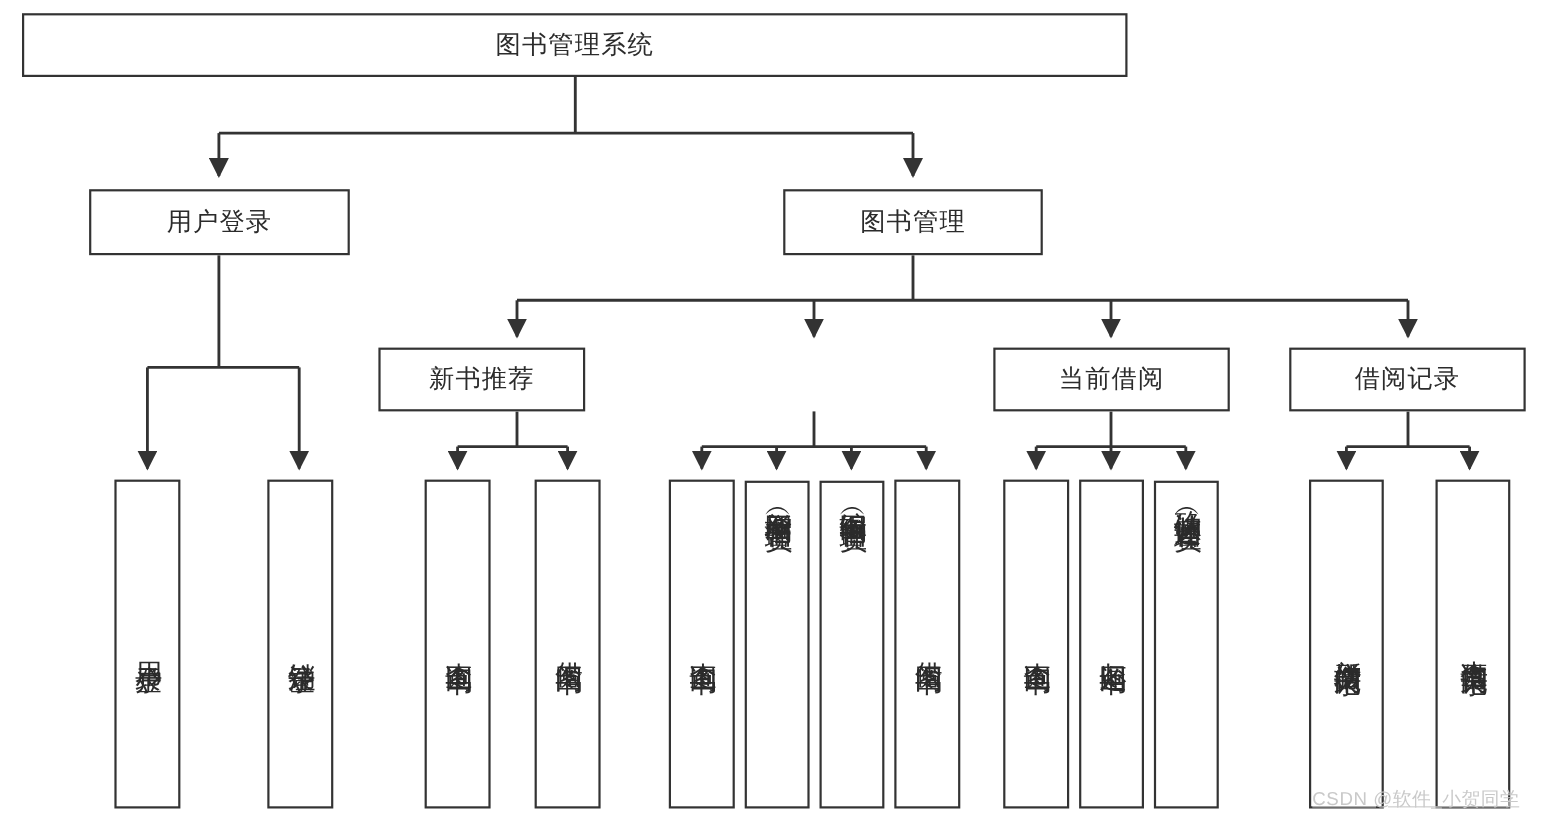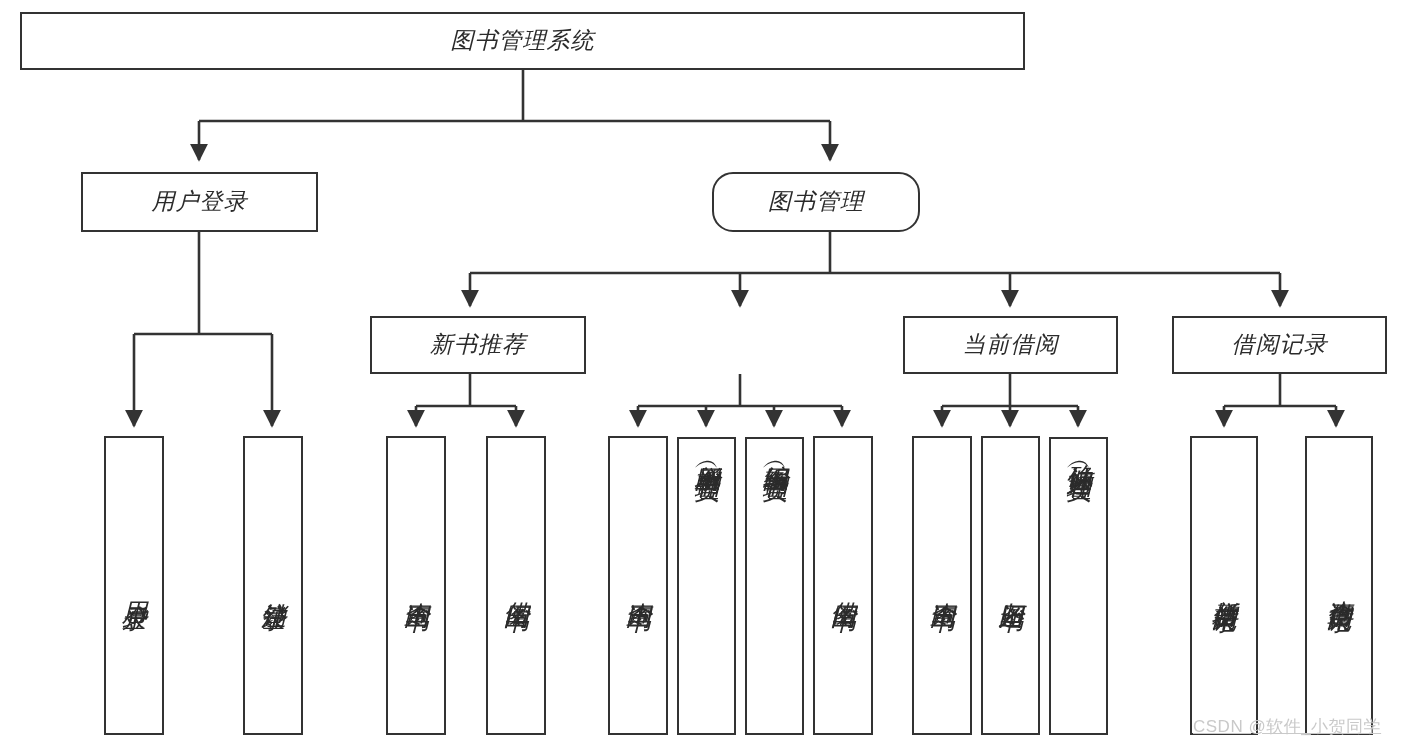--- a/index.html
+++ b/index.html
@@ -26,21 +26,20 @@
   }
   .node {
     position: absolute;
     box-sizing: border-box;
     background: #ffffff;
     border: 2px solid #333333;
     display: flex;
     align-items: center;
     justify-content: center;
     color: #2b2b2b;
-    font-style: italic;
   }
   .node-h {
     font-size: 23px;
     letter-spacing: 1px;
     line-height: 1.1;
   }
   .node-v {
     writing-mode: vertical-rl;
     text-orientation: upright;
     font-size: 25px;
@@ -114,23 +113,23 @@
       <path d="M 1280 374 L 1280 406"></path>
       <path d="M 1224 406 L 1336 406"></path>
       <path d="M 1224 406 L 1224 426" marker-end="url(#arrow)"></path>
       <path d="M 1336 406 L 1336 426" marker-end="url(#arrow)"></path>
     </g>
   </svg>
 
   <div class="node node-h" style="left:20px; top:12px; width:1005px; height:58px;">图书管理系统</div>
 
   <div class="node node-h" style="left:81px; top:172px; width:237px; height:60px;">用户登录</div>
-  <div class="node node-h" style="left:712px; top:172px; width:208px; height:60px;border-radius:21px;">图书管理</div>
+  <div class="node node-h" style="left:712px; top:172px; width:236px; height:60px;">图书管理</div>
 
-  <div class="node node-h" style="left:370px; top:316px; width:216px; height:58px;">新书推荐</div>
+  <div class="node node-h" style="left:344px; top:316px; width:188px; height:58px;">新书推荐</div>
   <div class="node node-h" style="left:1172px; top:316px; width:215px; height:58px;">借阅记录</div>
   <div class="node node-h" style="left:903px; top:316px; width:215px; height:58px;">当前借阅</div>
 
   <div class="node node-v" style="left:104px; top:436px; width:60px; height:299px;">用户登录</div>
   <div class="node node-v" style="left:243px; top:436px; width:60px; height:299px;">注销登录</div>
 
   <div class="node node-v" style="left:386px; top:436px; width:60px; height:299px;">查询图书</div>
   <div class="node node-v" style="left:486px; top:436px; width:60px; height:299px;">借阅图书</div>
 
   <div class="node node-v" style="left:608px; top:436px; width:60px; height:299px;">查询图书</div>

